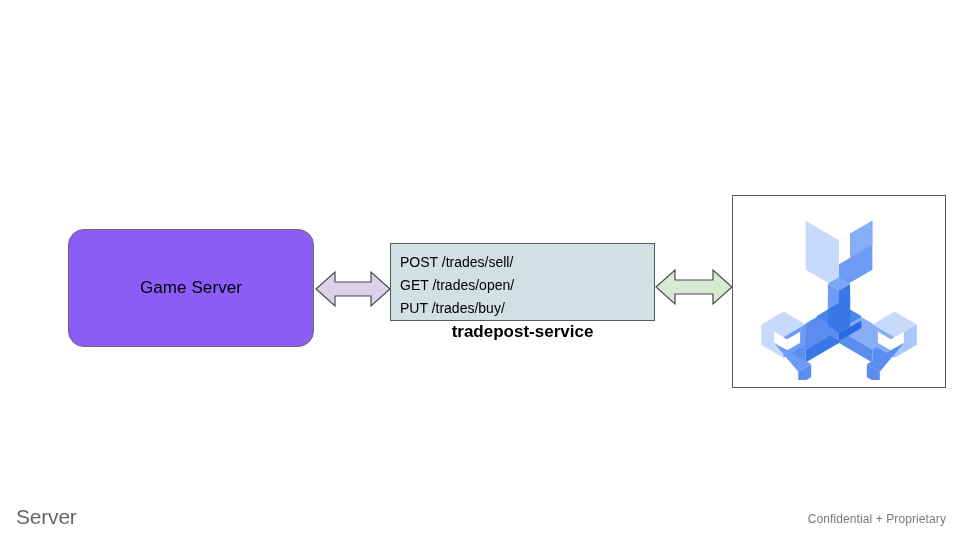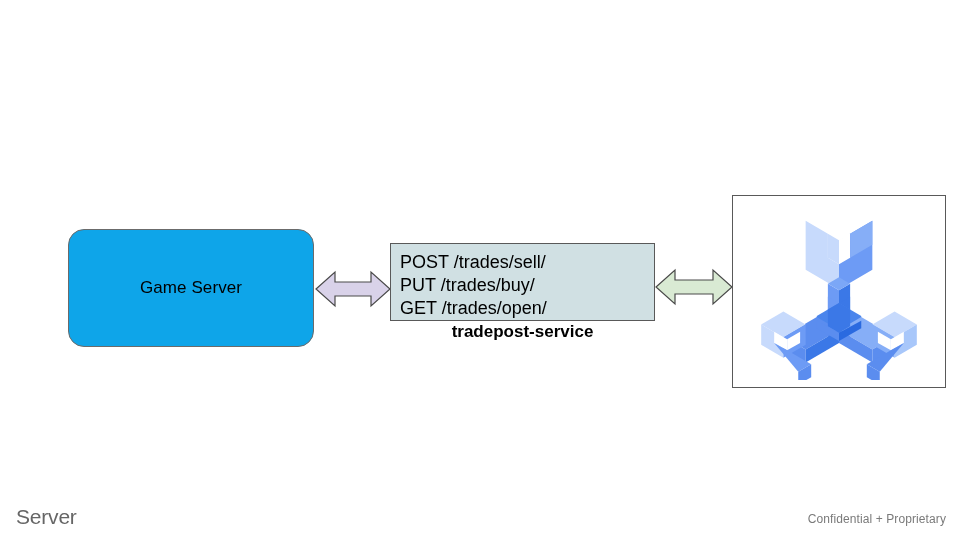--- a/index.html
+++ b/index.html
@@ -22,21 +22,21 @@
     background: #ffffff;
   }
 
   
   .game-server-box {
     position: absolute;
     left: 68px;
     top: 229px;
     width: 246px;
     height: 118px;
-    background: #0ea5e9;
+    background: #8b5cf6;
     border: 1px solid #6b6b6b;
     border-radius: 16px;
     box-sizing: border-box;
     display: flex;
     align-items: center;
     justify-content: center;
   }
   .game-server-label {
     font-size: 17px;
     color: #000000;
@@ -67,21 +67,21 @@
     left: 390px;
     top: 243px;
     width: 265px;
     height: 78px;
     background: #d0e0e3;
     border: 1px solid #595959;
     box-sizing: border-box;
     padding: 7px 0 0 9px;
   }
   .service-line {
-    font-size: 18px;
+    font-size: 14px;
     line-height: 23px;
     color: #000000;
     white-space: pre;
   }
   .service-caption {
     position: absolute;
     left: 390px;
     top: 322px;
     width: 265px;
     text-align: center;
@@ -142,22 +142,22 @@
   </div>
 
   <div class="arrow-left-wrap">
     <svg class="arrow-svg" viewBox="0 0 76 46" preserveAspectRatio="none">
       <polygon points="1,23 20,6 20,16 56,16 56,6 75,23 56,40 56,30 20,30 20,40" fill="#d9d2e9" stroke="#4a4a4a" stroke-width="1.2" stroke-linejoin="miter"></polygon>
     </svg>
   </div>
 
   <div class="service-box">
     <div class="service-line">POST /trades/sell/</div>
+    <div class="service-line">GET /trades/open/</div>
     <div class="service-line">PUT /trades/buy/</div>
-    <div class="service-line">GET /trades/open/</div>
   </div>
   <div class="service-caption">tradepost-service</div>
 
   <div class="arrow-right-wrap">
     <svg class="arrow-svg" viewBox="0 0 78 46" preserveAspectRatio="none">
       <polygon points="1,23 20,6 20,16 58,16 58,6 77,23 58,40 58,30 20,30 20,40" fill="#d9ead3" stroke="#4a4a4a" stroke-width="1.2" stroke-linejoin="miter"></polygon>
     </svg>
   </div>
 
   <div class="logo-frame">

